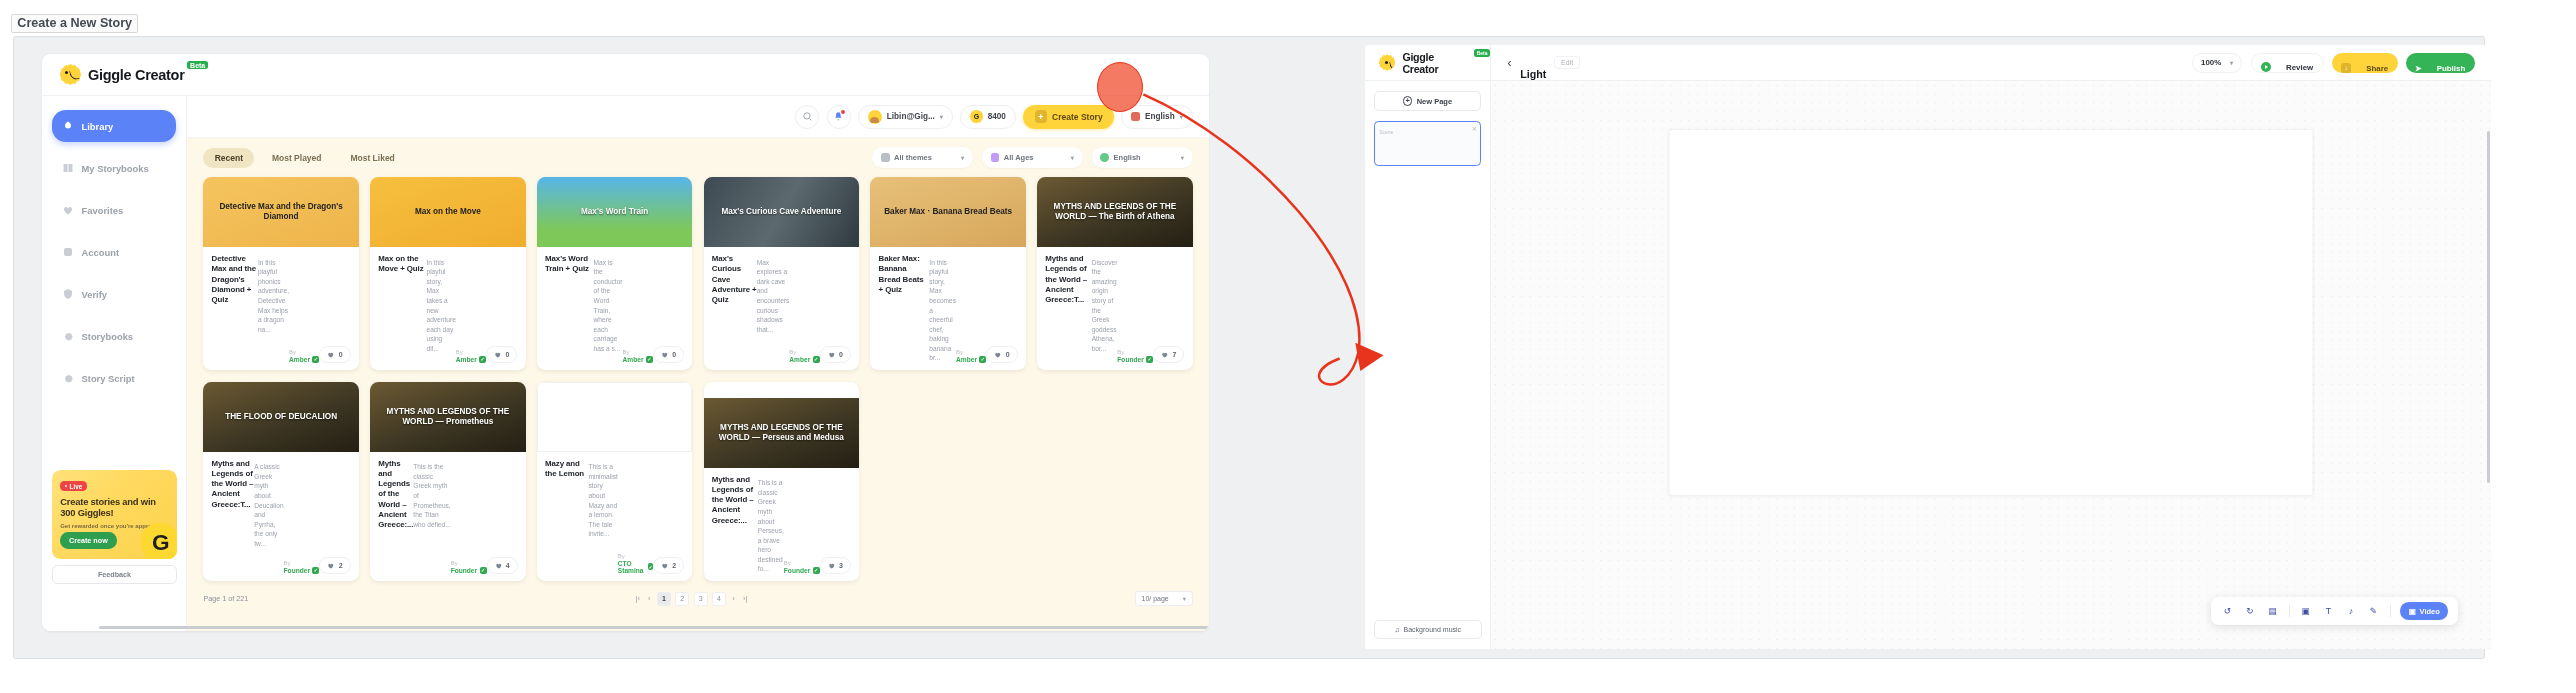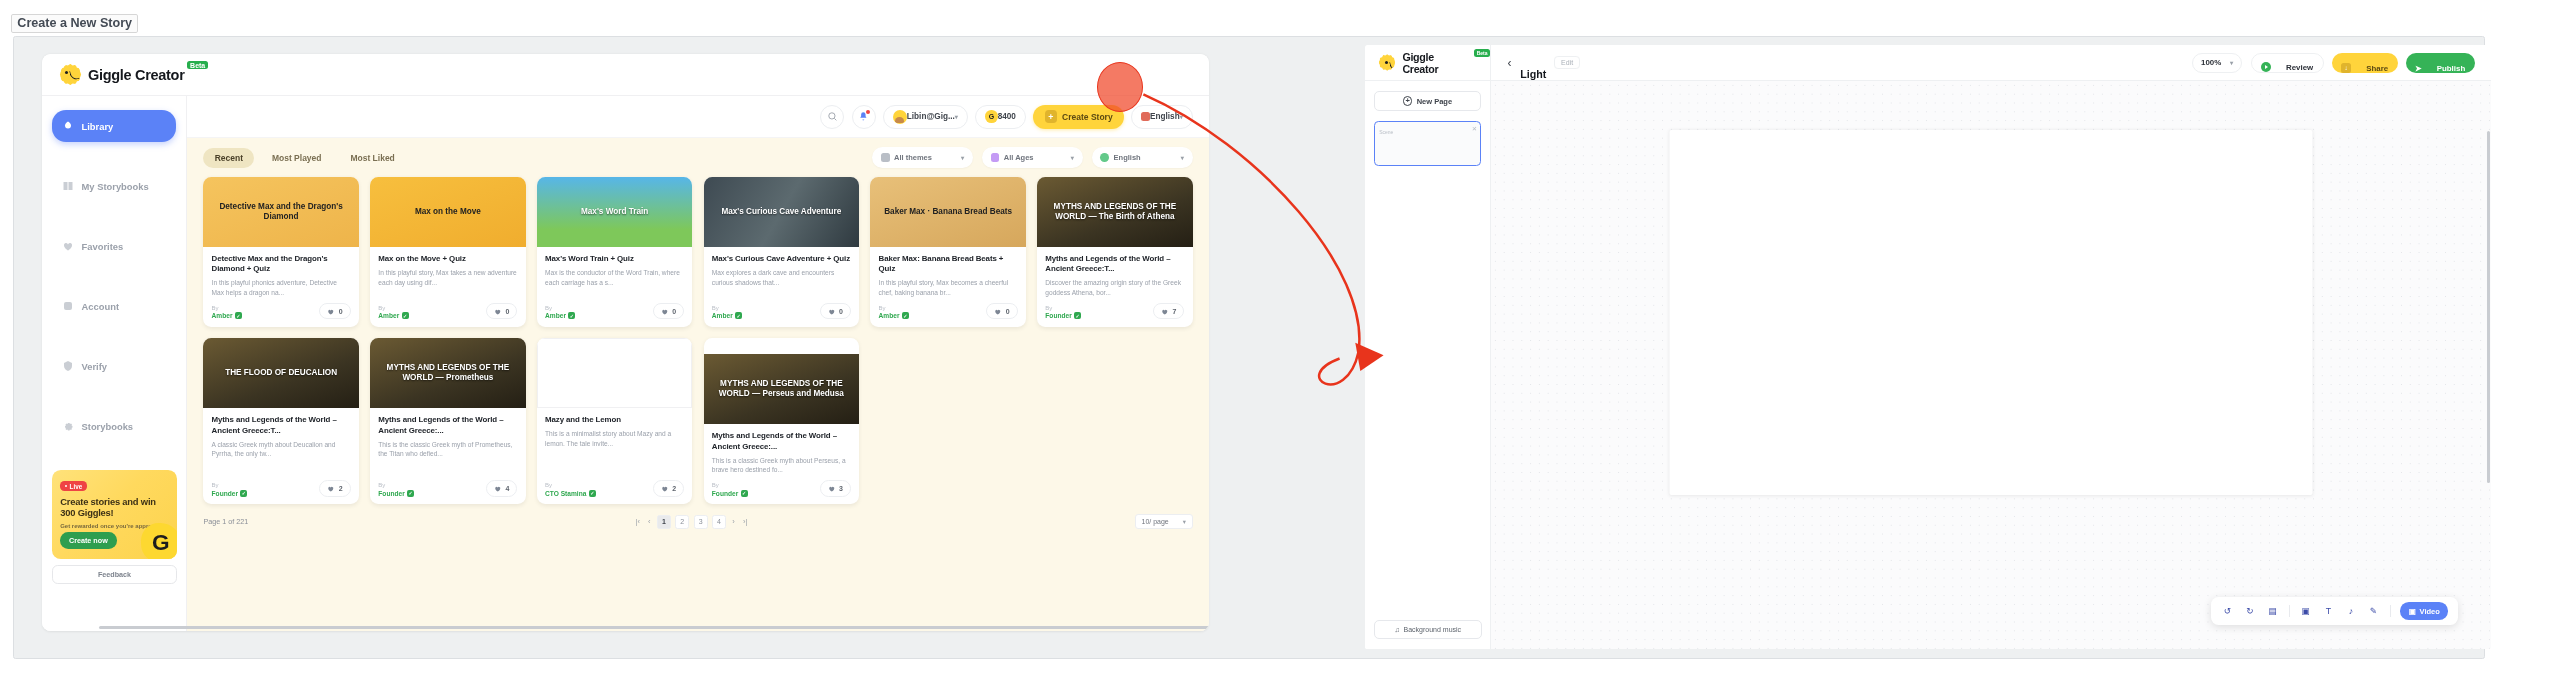--- a/index.html
+++ b/index.html
@@ -16,41 +16,41 @@
   .brandbar { height: 42px; display: flex; align-items: center; padding-left: 17.6px; border-bottom: 0.6px solid #f0f0f2; background: #fff; }
   .sun-logo { width: 21.4px; height: 21.4px; background: #ffd43b; border-radius: 50%; position: relative; flex: none;
       clip-path: polygon(50% 0%,61% 8%,75% 5%,81% 18%,95% 21%,95% 35%,105% 50%,95% 65%,95% 79%,81% 82%,75% 95%,61% 92%,50% 100%,39% 92%,25% 95%,19% 82%,5% 79%,5% 65%,-5% 50%,5% 35%,5% 21%,19% 18%,25% 5%,39% 8%); }
   .sun-logo::before { content:""; position:absolute; left:5.7px; top:7px; width:3.1px; height:3.1px; border-radius:50%; background:#1d1d1d; }
   .sun-logo::after { content:""; position:absolute; left:10.7px; top:6.3px; width:7px; height:8.2px; border: 1.9px solid #1d1d1d; border-top-color: transparent; border-right-color: transparent; border-radius: 0 0 0 7.5px; transform: rotate(-12deg); }
   .brandname { font-size: 14.5px; font-weight: 700; color: #15181d; margin-left: 7px; letter-spacing:-0.3px; }
   .beta { background:#27ae4d; color:#fff; font-size:7px; font-weight:700; border-radius:2.5px; padding:0.6px 3.1px; margin-left:2.5px; align-self:flex-start; margin-top:7px; }
 
   .left-body { display: flex; height: calc(100% - 42px); }
   .sidebar { width: 145px; background:#fff; border-right:0.6px solid #f0f0f2; padding: 14px 10px 0 10px; display:flex; flex-direction:column; position:relative; flex:none; }
-  .nav-item { display:flex; align-items:center; gap:7.5px; height:28px; padding:16px 10px; border-radius:14px; margin-bottom:28px; color:#9ba1ab; font-size:9.4px; font-weight:600; cursor:pointer; }
+  .nav-item { display:flex; align-items:center; gap:7.5px; height:28px; padding:16px 10px; border-radius:14px; margin-bottom:10px; color:#9ba1ab; font-size:9.4px; font-weight:600; cursor:pointer; }
   .nav-item.active { background:#5b82f7; color:#fff; box-shadow: 0 2.5px 6.3px rgba(91,130,247,.35); }
   .nav-ico { width:12px; height:12px; flex:none; display:block; opacity:.75; }
   .nav-item.active .nav-ico { opacity:1; }
 
   .promo { position:absolute; left:10px; bottom:47px; width:125px; }
   .promo-card { background: linear-gradient(135deg,#ffe27a 0%,#ffd95e 45%,#fcd34d 100%); border-radius:8.8px; padding:8.2px 8.2px 10px 8.2px; position:relative; overflow:hidden; }
   .live-badge { display:inline-flex; align-items:center; gap:2.5px; background:#ef4444; color:#fff; font-size:6.3px; font-weight:700; border-radius:4.4px; padding:1.3px 4.4px; }
   .live-dot { width:2.5px;height:2.5px;border-radius:50%;background:#fff; }
   .promo-h { font-size:9.4px; font-weight:800; color:#3d3116; line-height:1.22; margin-top:5px; letter-spacing:-0.2px; }
   .promo-sub { font-size:6px; color:#7a6a3d; margin-top:3.1px; line-height:1.35; font-weight:600; }
   .promo-btn { margin-top:2px; display:inline-block; background:#2e9e4f; color:#fff; font-size:7.2px; font-weight:700; border-radius:8.2px; padding:3.8px 8.8px; cursor:pointer; }
   .promo-sun { position:absolute; right:-3.8px; bottom:-3.8px; width:40px; height:40px; background:#fdd830; border-radius:46% 54% 50% 50%; }
   .promo-sun::before { content:"G"; position:absolute; inset:0; display:flex; align-items:center; justify-content:center; font-size:22.6px; font-weight:800; color:#1d1d1d; font-family:"Liberation Sans",sans-serif; }
   .feedback-btn { margin-top:6.3px; border:0.6px solid #e6e7ea; border-radius:5.7px; height:19px; display:flex; align-items:center; justify-content:center; font-size:7.2px; color:#7d838d; font-weight:600; cursor:pointer; background:#fff; }
 
   .content { flex:1; background:#fdf8e8; position:relative; overflow:hidden; }
   .topbar { height:42px; display:flex; align-items:center; justify-content:flex-end; gap:7.5px; padding-right:16.4px; background:#fff; border-bottom:0.6px solid #f4f4f5; }
   .icon-btn { width:24px;height:24px;border:0.6px solid #eceef1;border-radius:50%;display:flex;align-items:center;justify-content:center;background:#fff;cursor:pointer; position:relative; }
   .red-dot { position:absolute; right:4.4px; top:4.4px; width:4.4px;height:4.4px;border-radius:50%;background:#ef4444; }
-  .pill { height:24px;border:0.6px solid #eceef1;border-radius:12px;display:flex;align-items:center;padding:0 8.8px;background:#fff;font-size:8.2px;color:#3f444c;font-weight:600;cursor:pointer; }
+  .pill { height:24px;border:0.6px solid #eceef1;border-radius:12px;display:flex;align-items:center;gap:5px;padding:0 8.8px;background:#fff;font-size:8.2px;color:#3f444c;font-weight:600;cursor:pointer; }
   .avatar-mini { width:14px;height:14px;border-radius:50%;background:#ffd43b;flex:none; position:relative; overflow:hidden;}
   .avatar-mini::after{content:"";position:absolute;left:2.5px;top:7.5px;width:8.8px;height:5.7px;background:#c78a4a;border-radius:4.4px 4.4px 1.9px 1.9px;}
   .coin { width:12.6px;height:12.6px;border-radius:50%;background:#ffd43b;display:flex;align-items:center;justify-content:center;font-size:7px;font-weight:800;color:#1d1d1d; flex:none;}
   .create-btn { height:24px;border-radius:12px;background:#ffd43b;display:flex;align-items:center;gap:5px;padding:0 11.3px;font-size:8.5px;font-weight:700;color:#5c4a12;cursor:pointer; box-shadow:0 1.3px 3.8px rgba(255,212,59,.4); }
   .plus-badge { width:12.6px;height:12.6px;border-radius:3.8px;background:#e0b42c;display:flex;align-items:center;justify-content:center;color:#fff;font-size:8.8px;font-weight:700; }
   .caret { font-size:6.3px; color:#9aa0a8; }
 
   .filterbar { display:flex; align-items:flex-end; justify-content:space-between; padding:8.8px 16.4px 5px 16.4px; }
   .tabs { display:flex; gap:6.3px; }
   .tab { font-size:8.5px; font-weight:700; color:#7a6f52; padding:5px 11.3px; border-radius:10px; cursor:pointer; }
@@ -58,21 +58,21 @@
   .filters { display:flex; gap:8.8px; }
   .filter { height:21.4px;background:#fff;border-radius:10.7px;display:flex;align-items:center;gap:11px;padding:0 8.8px;font-size:7.5px;color:#6f747d;font-weight:600;cursor:pointer;box-shadow:0 0.6px 1.9px rgba(0,0,0,.05); min-width:101px; justify-content:space-between;}
   .filter .fl { display:flex;align-items:center;gap:4.4px; }
   .sq { width:8.8px;height:8.8px;border-radius:2.5px;flex:none; }
 
   .grid { display:grid; grid-template-columns: repeat(6, 1fr); gap:11.3px; padding: 3.8px 16.4px 0 16.4px; }
   .card { background:#fff; border-radius:8.2px; overflow:hidden; box-shadow:0 1.3px 4.4px rgba(0,0,0,.07); cursor:pointer; display:flex; flex-direction:column; }
   .thumb { height:70px; position:relative; overflow:hidden; display:flex; align-items:center; justify-content:center; }
   .thumb-t { color:#fff; font-size:8.2px; font-weight:800; text-align:center; text-shadow:0 0.6px 1.9px rgba(0,0,0,.6); padding:0 5px; line-height:1.2; z-index:2;}
   .thumb-t.dark { color:#222; text-shadow:none; }
-  .card-body { padding:7px 8.2px 7.5px 8.2px; display:flex; flex-direction:column; flex:1; }
+  .card-body { padding:7px 8.2px 7.5px 8.2px; display:flex; flex-direction:row; flex:1; }
   .card-title { font-size:7.9px; font-weight:800; color:#21252b; line-height:1.3; letter-spacing:-0.1px; }
   .card-desc { font-size:6.6px; color:#9ba1ab; line-height:1.45; margin-top:3.8px; flex:1; }
   .card-foot { display:flex; align-items:flex-end; justify-content:space-between; margin-top:5.7px; }
   .by-lbl { font-size:6px; color:#b9bec6; }
   .author { font-size:6.6px; font-weight:700; color:#2fa84f; display:flex; align-items:center; gap:2.5px; margin-top:1.3px;}
   .verif { width:7px;height:7px;border-radius:1.9px;background:#2fa84f;color:#fff;font-size:5px;display:flex;align-items:center;justify-content:center;font-weight:800;}
   .like-pill { border:0.6px solid #eceef1;border-radius:8.8px;height:16.4px;display:flex;align-items:center;gap:3.8px;padding:0 7px;font-size:7px;font-weight:700;color:#5d636c; background:#fff;}
 
   .pager { display:flex; align-items:center; padding:10px 16.4px 0 16.4px; font-size:7.2px; color:#8a8f98; }
   .pgnums { display:flex; align-items:center; gap:4.4px; margin:0 auto; }

